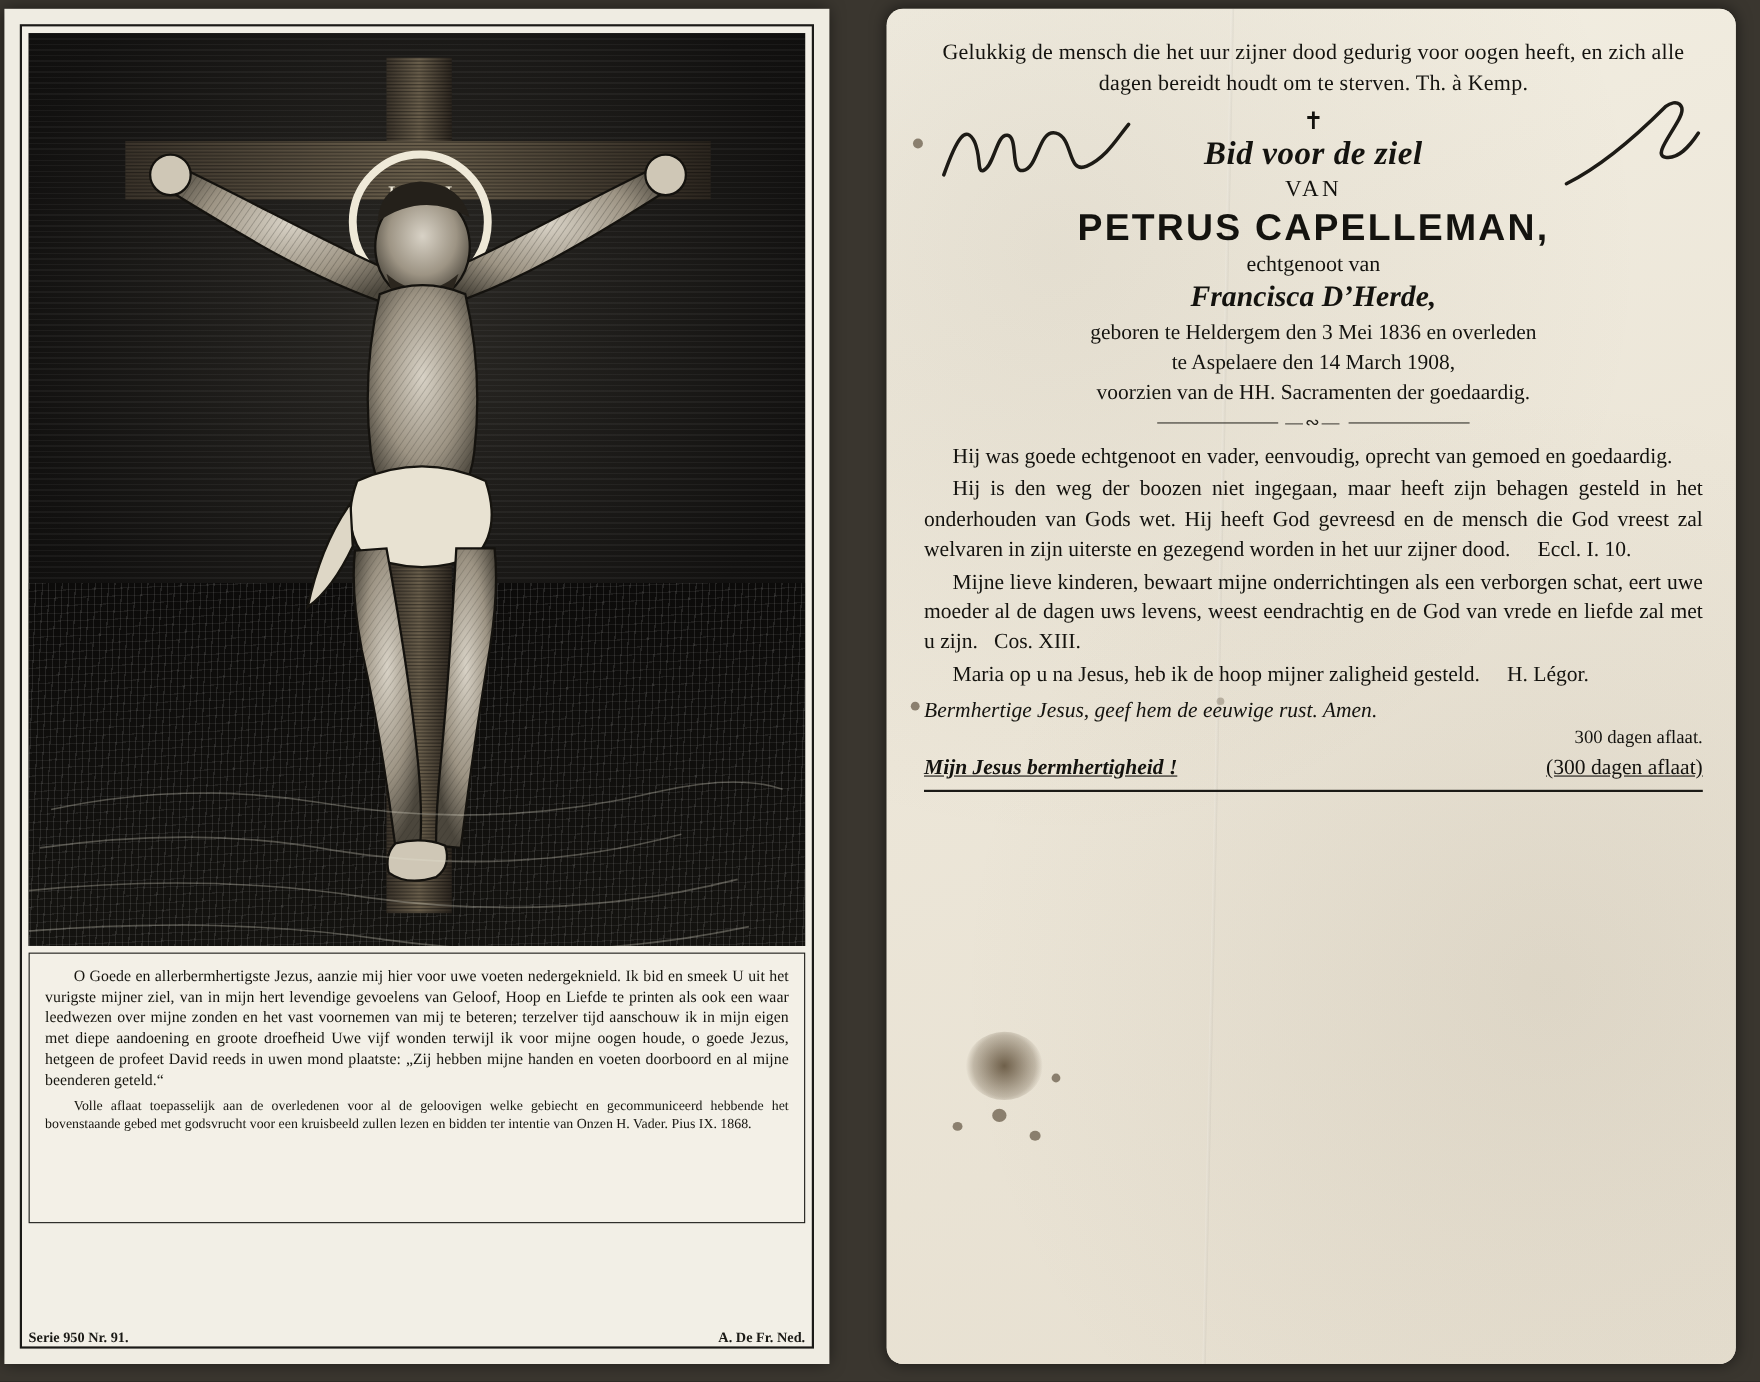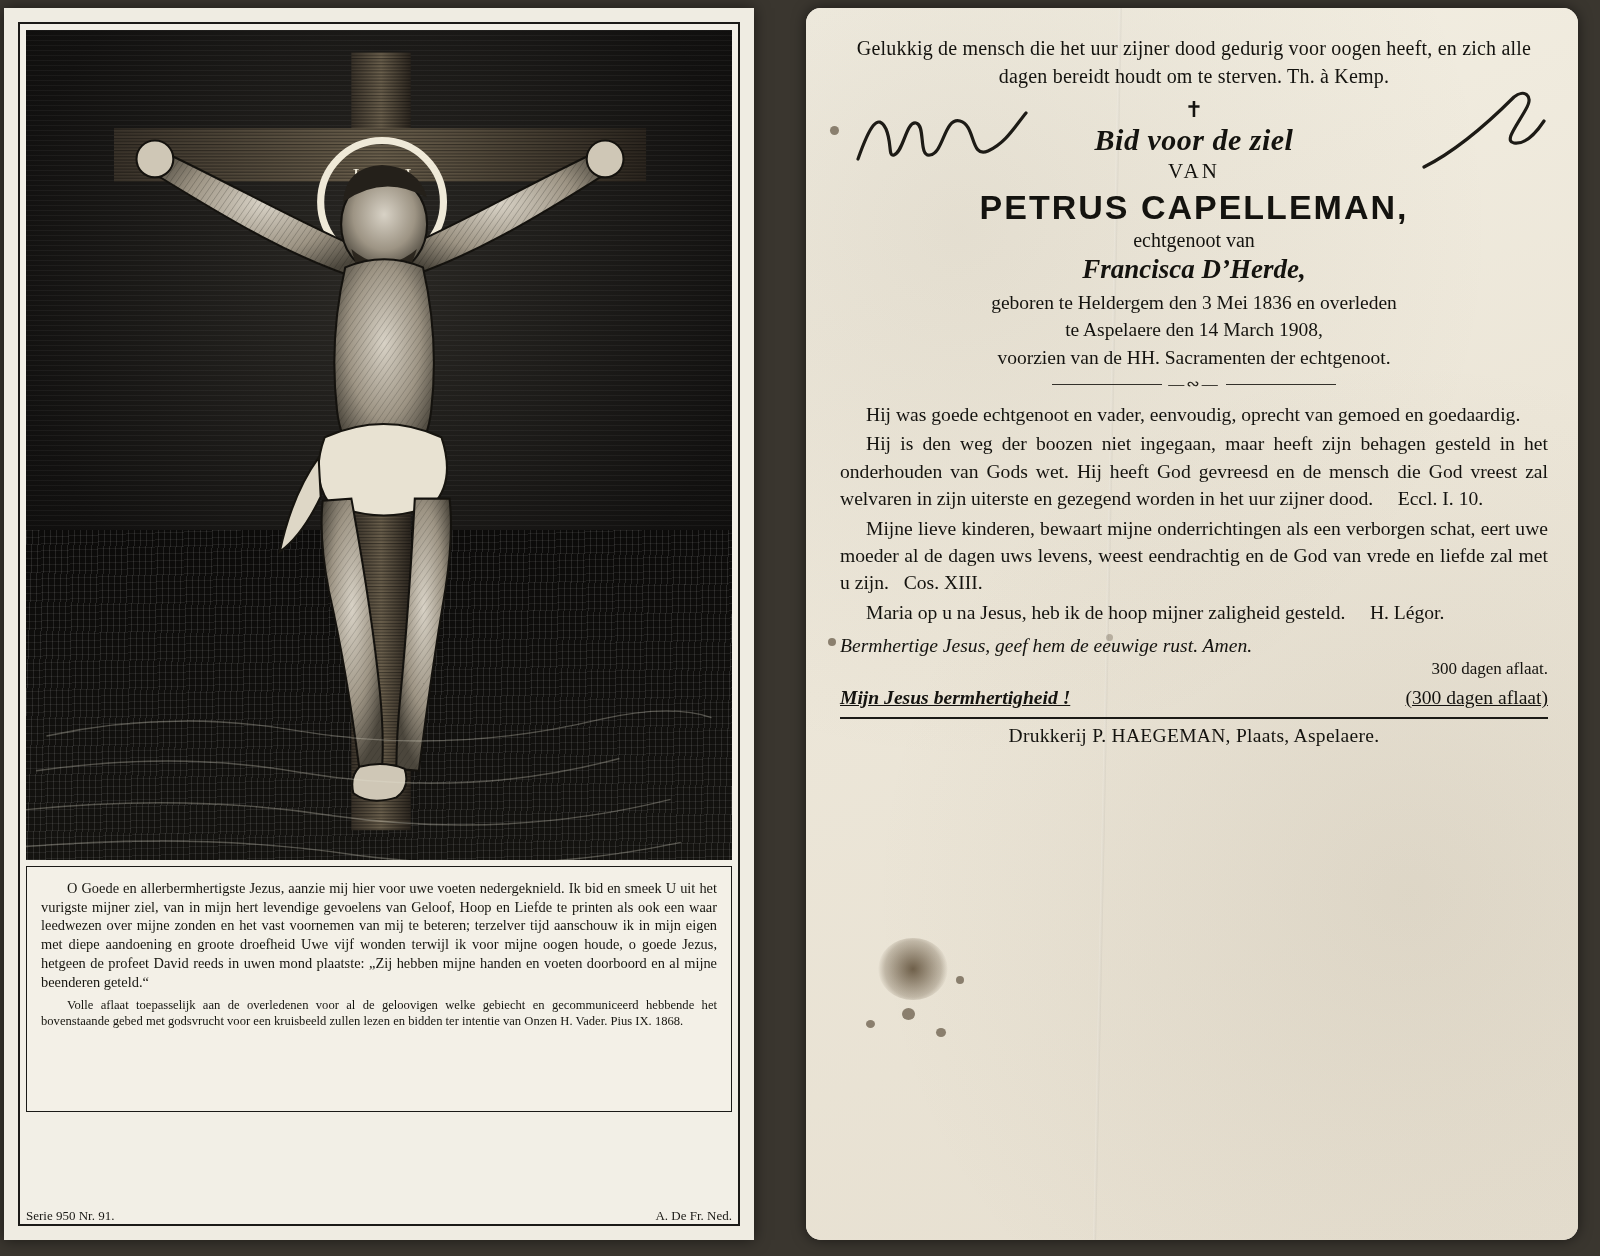--- a/index.html
+++ b/index.html
@@ -85,20 +85,21 @@
   }
   .left-footer {
     position: absolute;
     left: 22px;
     right: 22px;
     bottom: 16px;
     display: flex;
     justify-content: space-between;
     font-size: 13px;
     color: #1a1915;
+    font-weight: bold;
   }
   
   .card-right {
     position: absolute;
     left: 806px;
     top: 8px;
     width: 772px;
     height: 1232px;
     background: #efeade;
     box-shadow: 0 0 14px rgba(0,0,0,.55);
@@ -372,21 +373,21 @@
 
         <div class="bid">Bid voor de ziel</div>
       </div>
 
       <div class="van">VAN</div>
       <div class="deceased-name">PETRUS CAPELLEMAN,</div>
       <div class="spouse-label">echtgenoot van</div>
       <div class="spouse-name">Francisca D’Herde,</div>
       <div class="dates">geboren te Heldergem den 3 Mei 1836 en overleden</div>
       <div class="dates">te Aspelaere den 14 March 1908,</div>
-      <div class="dates">voorzien van de HH. Sacramenten der echtgenoot.</div>
+      <div class="dates">voorzien van de HH. Sacramenten der goedaardig.</div>
 
       <div class="divider">
         <span class="rule"></span>—∾—<span class="rule"></span>
       </div>
 
       <p class="body-par">
         <span>Hij was goede echtgenoot en vader, eenvoudig, oprecht van gemoed en goedaardig.</span>
         <span class="ref"></span>
       </p>
       <p class="body-par">
@@ -404,17 +405,16 @@
 
       <p class="italic-line">Bermhertige Jesus, geef hem de eeuwige rust. Amen.</p>
       <div class="indulgence">300 dagen aflaat.</div>
 
       <div class="invocation-row">
         <span class="left-inv">Mijn Jesus bermhertigheid !</span>
         <span>(300 dagen aflaat)</span>
       </div>
 
       <div class="printer-rule"></div>
-      <div class="printer">Drukkerij P. HAEGEMAN, Plaats, Aspelaere.</div>
     </div>
   </div>
 
 </div>
 
 </body></html>

